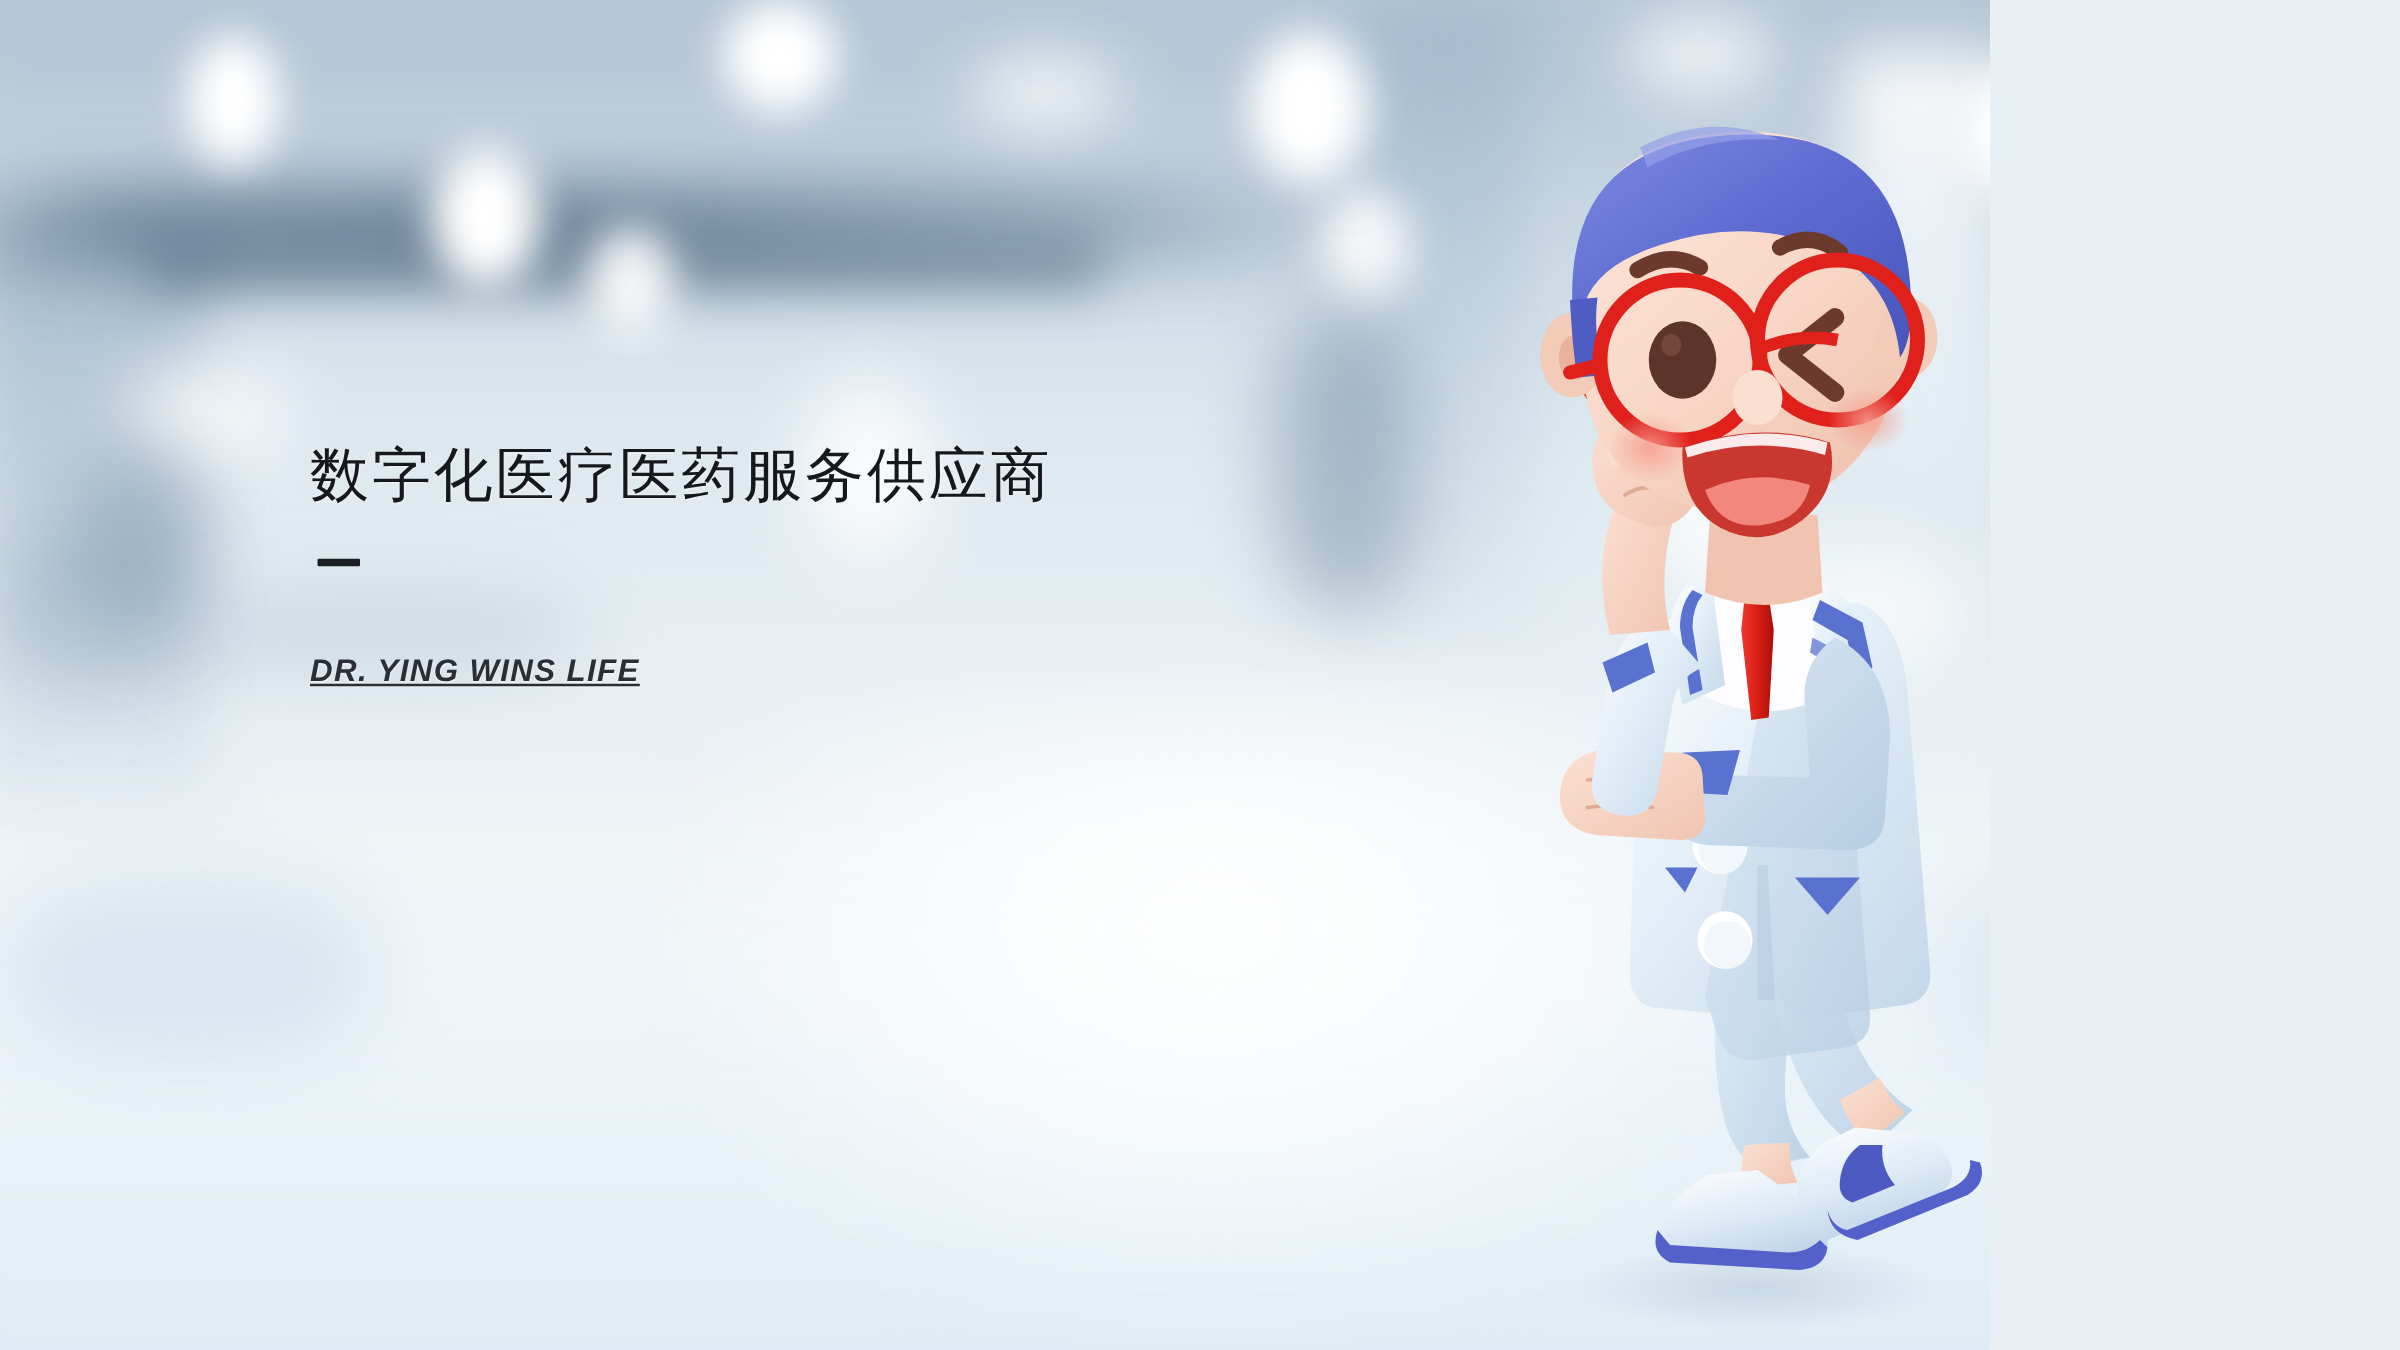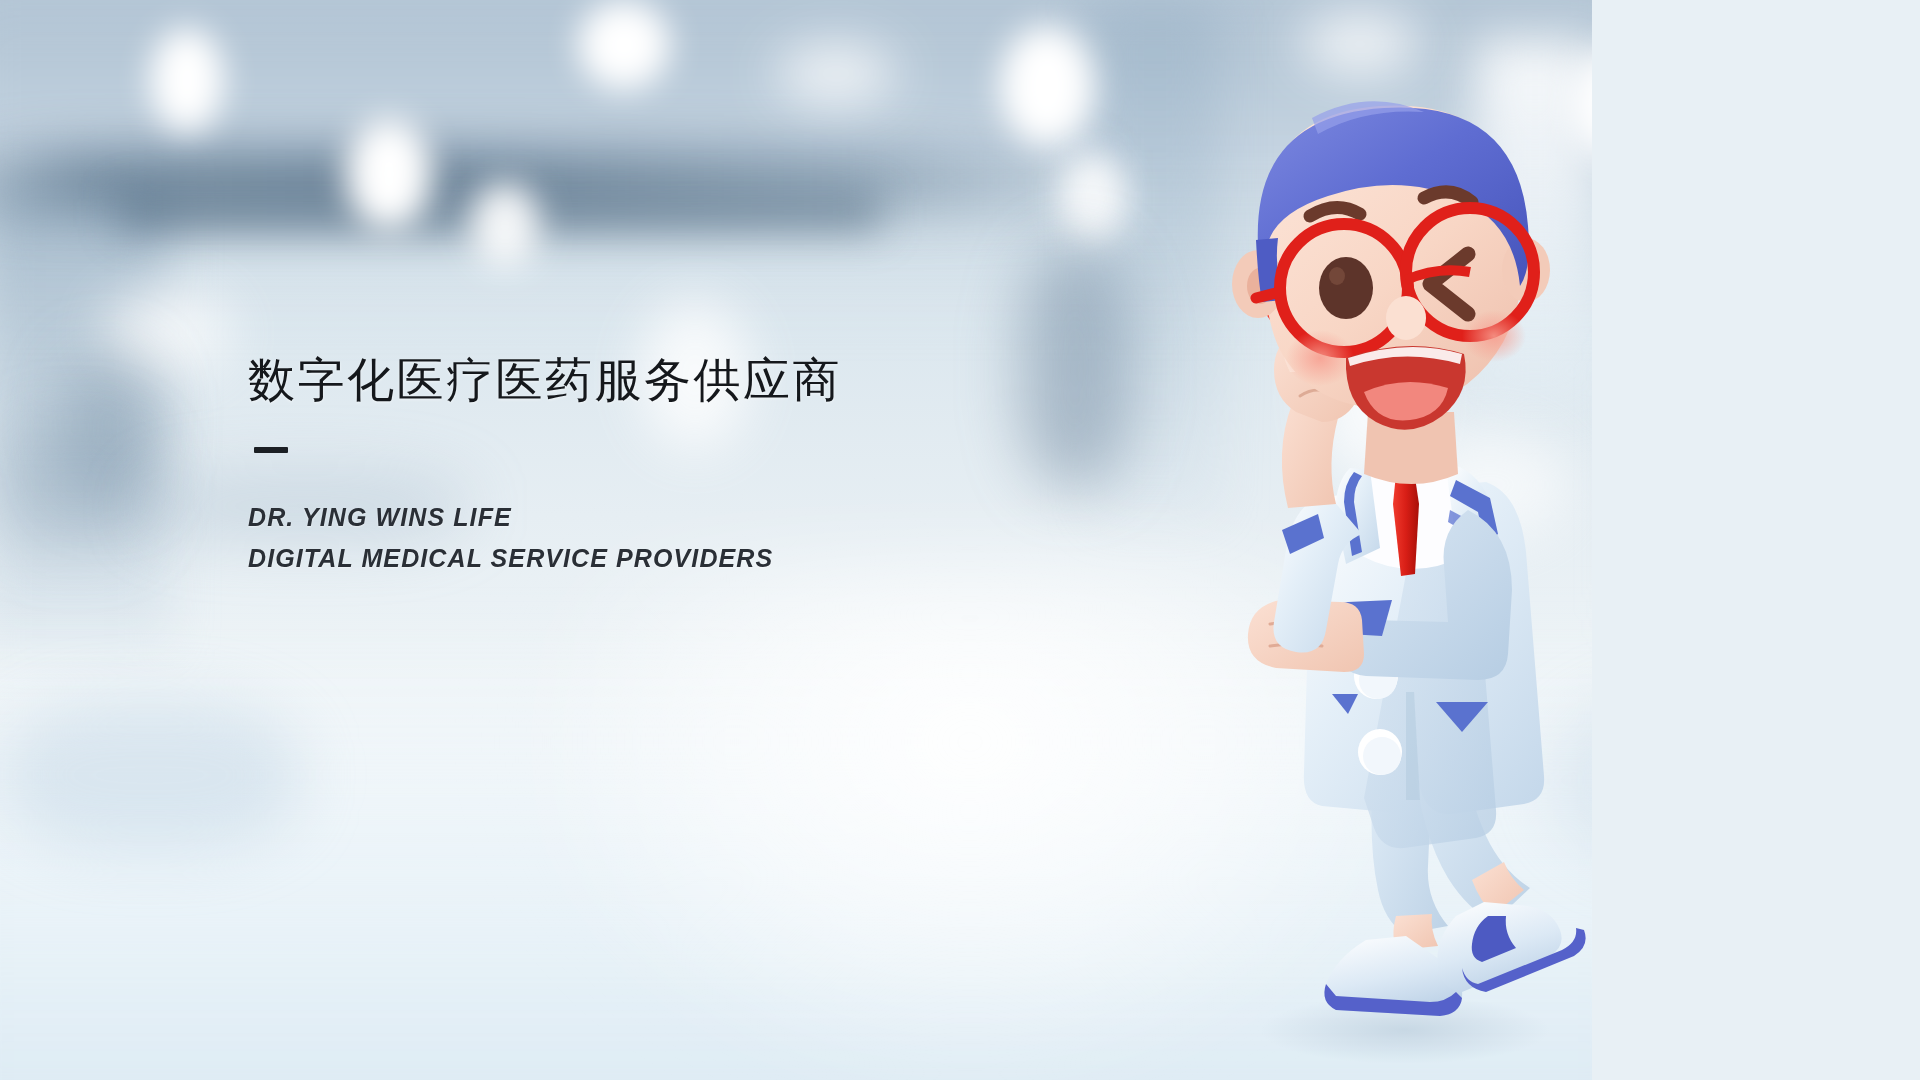--- a/index.html
+++ b/index.html
@@ -69,24 +69,25 @@
     margin-top:22px;
     font-size:77px;line-height:1.1;letter-spacing:9px;
     color:#ee1b14;font-weight:700;white-space:nowrap;
     text-shadow:0 2px 5px rgba(255,255,255,.35);
   }
   .rule{
     margin-top:40px;margin-left:6px;
     width:34px;height:6px;background:#1b1f24;border-radius:1px;
   }
   .sub{
-    margin-top:44px;
+    margin-top:64px;
     font-size:25px;line-height:1.62;letter-spacing:1.1px;
     font-style:italic;font-weight:600;color:#2a2f36;white-space:nowrap;
     text-shadow:0 1px 2px rgba(255,255,255,.5);
+    text-decoration:underline;
   }
 
   
   .character{position:absolute;left:1200px;top:40px;width:460px;height:1030px;}
   .character svg{display:block;width:100%;height:100%;overflow:visible;}
 </style>
 </head>
 <body>
 
 <div class="stage">
@@ -131,21 +132,20 @@
 
     <div class="blob" style="left:0px;top:700px;width:300px;height:150px;background:rgba(186,208,224,.4);"></div>
     <div class="blob" style="left:1550px;top:690px;width:380px;height:180px;background:rgba(192,213,228,.35);"></div>
   </div>
 
   <div class="copy">
     <div class="tagline">数字化医疗医药服务供应商</div>
     <div class="rule"></div>
     <div class="sub">
       <div>DR. YING WINS LIFE</div>
-      <div>DIGITAL MEDICAL SERVICE PROVIDERS</div>
     </div>
   </div>
 
   <div class="character">
     <svg viewBox="0 0 460 1030" xmlns="http://www.w3.org/2000/svg">
       <defs>
         <linearGradient id="gHair" x1="0" y1="0" x2="1" y2="1">
           <stop offset="0%" stop-color="#7d89e0"></stop>
           <stop offset="45%" stop-color="#5f6dd2"></stop>
           <stop offset="100%" stop-color="#4654bb"></stop>

